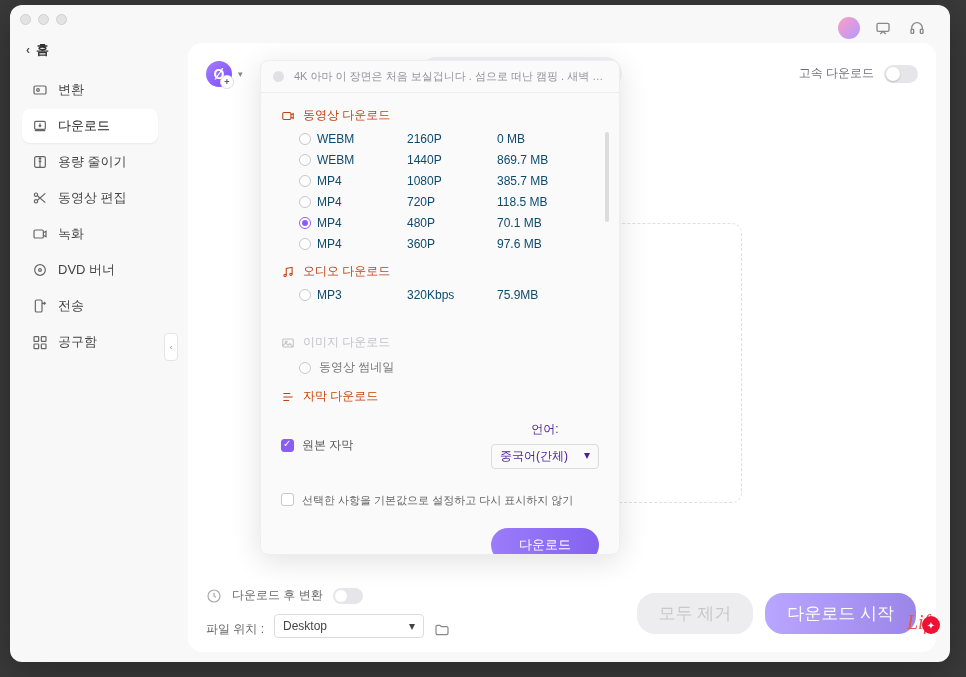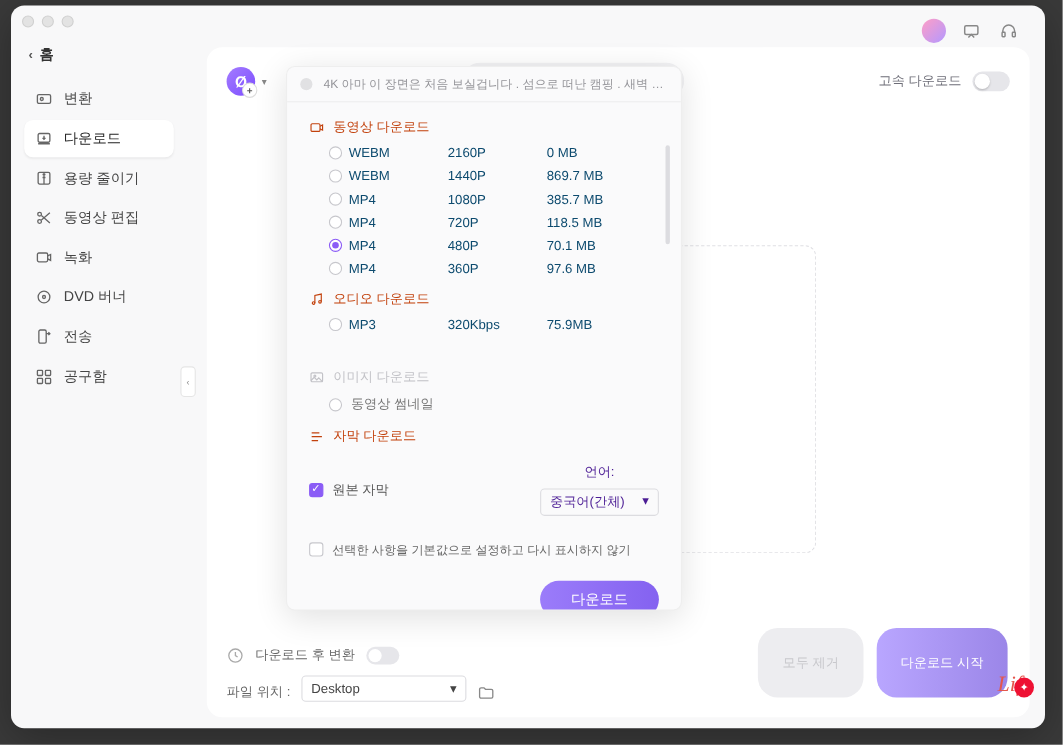--- a/index.html
+++ b/index.html
@@ -43,21 +43,21 @@
 .header-icon.avatar { border-radius: 50%; background: linear-gradient(135deg,#ff9ec6,#b398ff); }
 
 .bottom-bar { margin-top: auto; padding-top: 10px; display: flex; flex-direction: column; gap: 10px; }
 .bottom-row { display: flex; align-items: flex-end; gap: 10px; font-size: 12px; color: #666; }
 .clock-icon { width: 16px; height: 16px; color: #aaa; }
 .toggle-sm { width: 30px; height: 16px; background: #e6e6ea; border-radius: 9px; position: relative; }
 .toggle-sm::after { content: ""; position: absolute; width: 12px; height: 12px; background: #fff; border-radius: 50%; top: 2px; left: 2px; }
 .select { border: 1px solid #dcdce0; border-radius: 4px; padding: 4px 8px; font-size: 12px; color: #444; background: #fff; min-width: 150px; display: flex; justify-content: space-between; align-items: center; }
 .folder-icon { width: 16px; height: 16px; color: #888; cursor: pointer; }
 
-.action-btn { padding: 23px 22px; border-radius: 18px; font-size: 12px; background: #ededf0; color: #c8c8cc; cursor: not-allowed; }
+.action-btn { padding: 9px 22px; border-radius: 18px; font-size: 17px; background: #ededf0; color: #c8c8cc; cursor: not-allowed; }
 .action-btn.primary { background: linear-gradient(90deg,#b9a6ff,#9b86e8); color: #fff; }
 .action-buttons { position: absolute; right: 20px; bottom: 18px; display: flex; gap: 12px; }
 
 .life-badge { position: absolute; right: 12px; bottom: 28px; font-family: cursive; font-size: 20px; color: #e5564d; font-style: italic; pointer-events: none; }
 .red-dot { width: 18px; height: 18px; background: #e13; border-radius: 50%; position: absolute; right: 10px; bottom: 28px; display: flex; align-items: center; justify-content: center; color: #fff; font-size: 10px; }
 
 
 .ghost-card { position: absolute; left: 50%; top: 180px; transform: translateX(-50%); width: 360px; height: 280px; border: 1px dashed #e0e0e4; border-radius: 10px; display: flex; flex-direction: column; align-items: center; justify-content: center; gap: 14px; }
 .ghost-link { color: #7c5cff; font-size: 12px; }
 .ghost-text { color: #999; font-size: 12px; }

